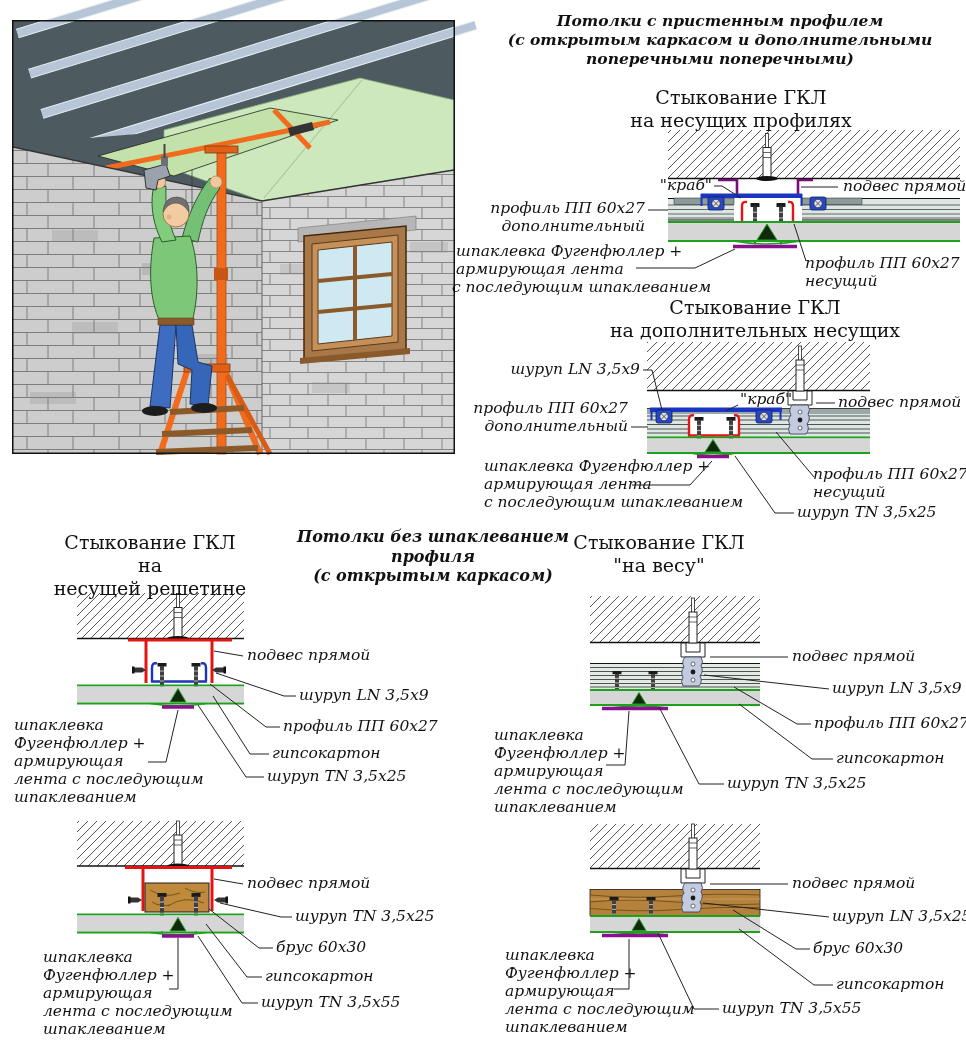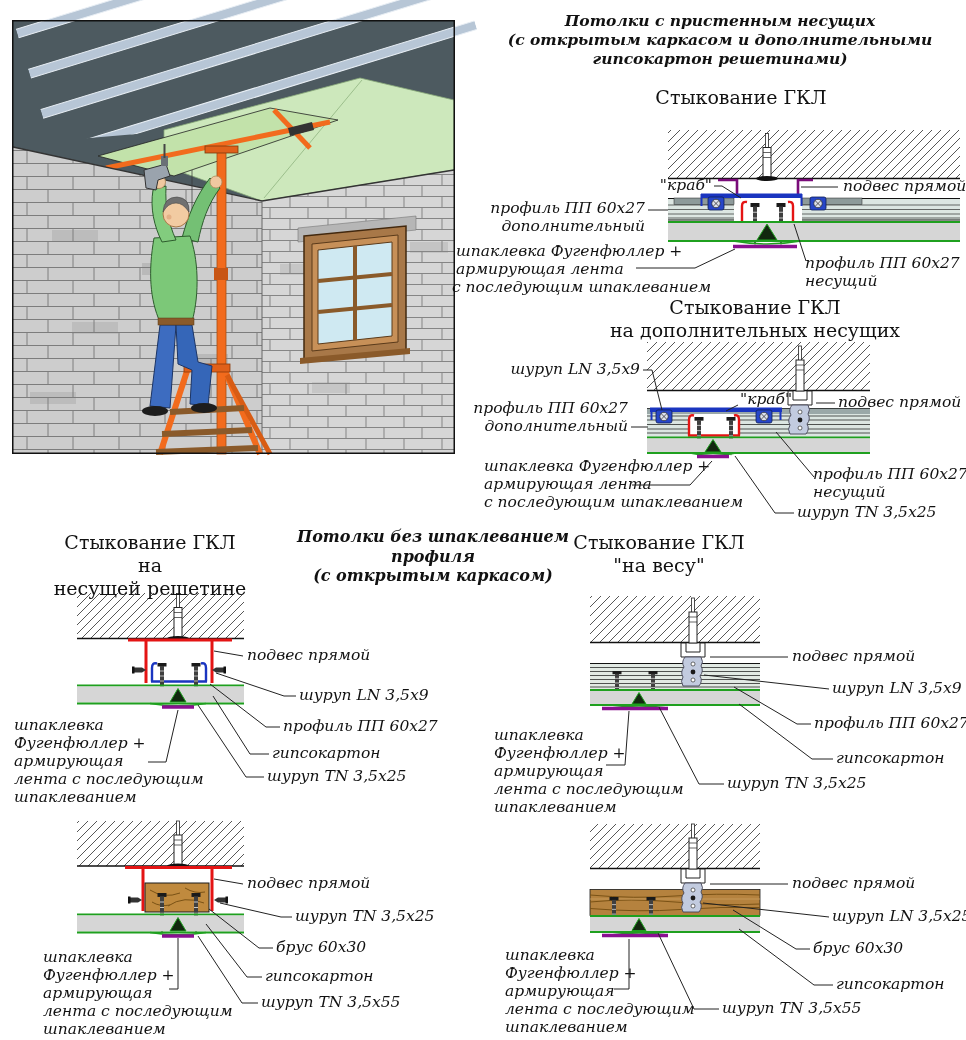--- a/index.html
+++ b/index.html
@@ -374,26 +374,27 @@
     <text class="lbl" x="505" y="960">шпаклевка</text>
     <text class="lbl" x="505" y="978">Фугенфюллер +</text>
     <text class="lbl" x="505" y="996">армирующая</text>
     <text class="lbl" x="505" y="1014">лента с последующим</text>
     <text class="lbl" x="505" y="1032">шпаклеванием</text>
     <polyline class="ld" points="614,989 629,989 629,939"></polyline>
   </g>
 </svg>
 
 <div class="title t-bold" style="left:480px;top:12px;width:480px;">
-  <div>Потолки с пристенным несущих</div>
+  <div>Потолки с пристенным профилем</div>
   <div>(с открытым каркасом и дополнительными</div>
-  <div>гипсокартон решетинами)</div>
+  <div>поперечными поперечными)</div>
 </div>
 <div class="title t-serif" style="left:590px;top:86px;width:302px;">
   <div>Стыкование ГКЛ</div>
+  <div>на несущих профилях</div>
 </div>
 <div class="title t-serif" style="left:600px;top:296px;width:310px;">
   <div>Стыкование ГКЛ</div>
   <div>на дополнительных несущих</div>
 </div>
 <div class="title t-serif" style="left:50px;top:531px;width:200px;">
   <div>Стыкование ГКЛ на</div>
   <div>несущей решетине</div>
 </div>
 <div class="title t-bold" style="left:280px;top:527px;width:306px;font-size:16px;">

